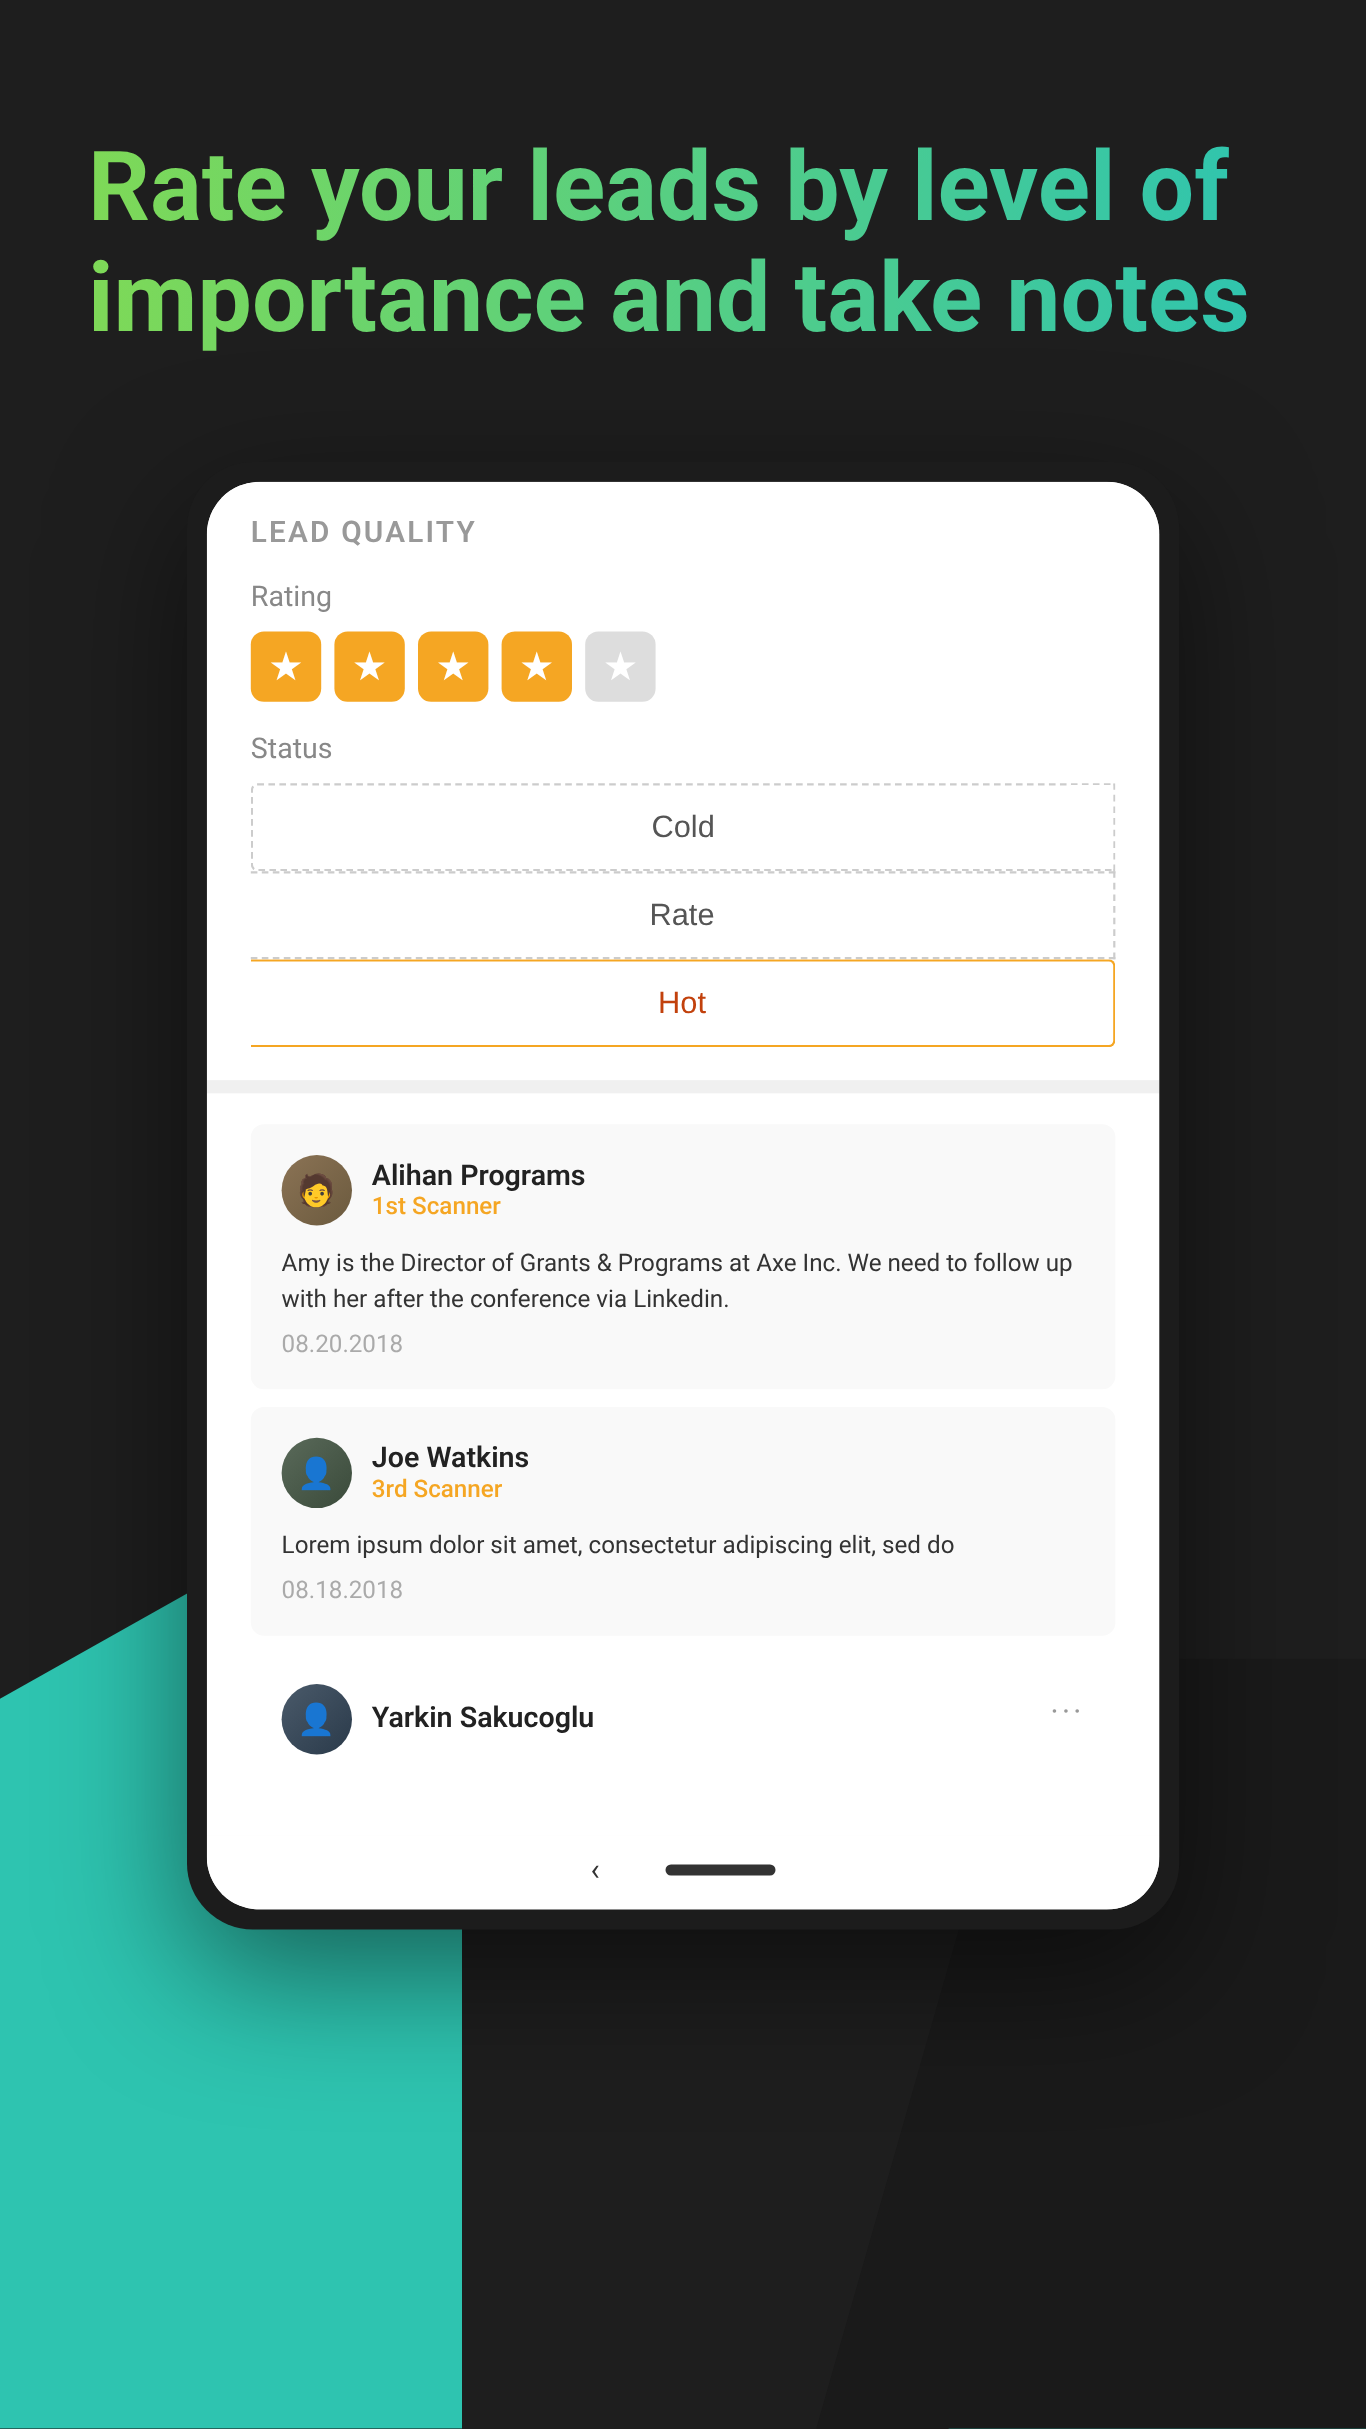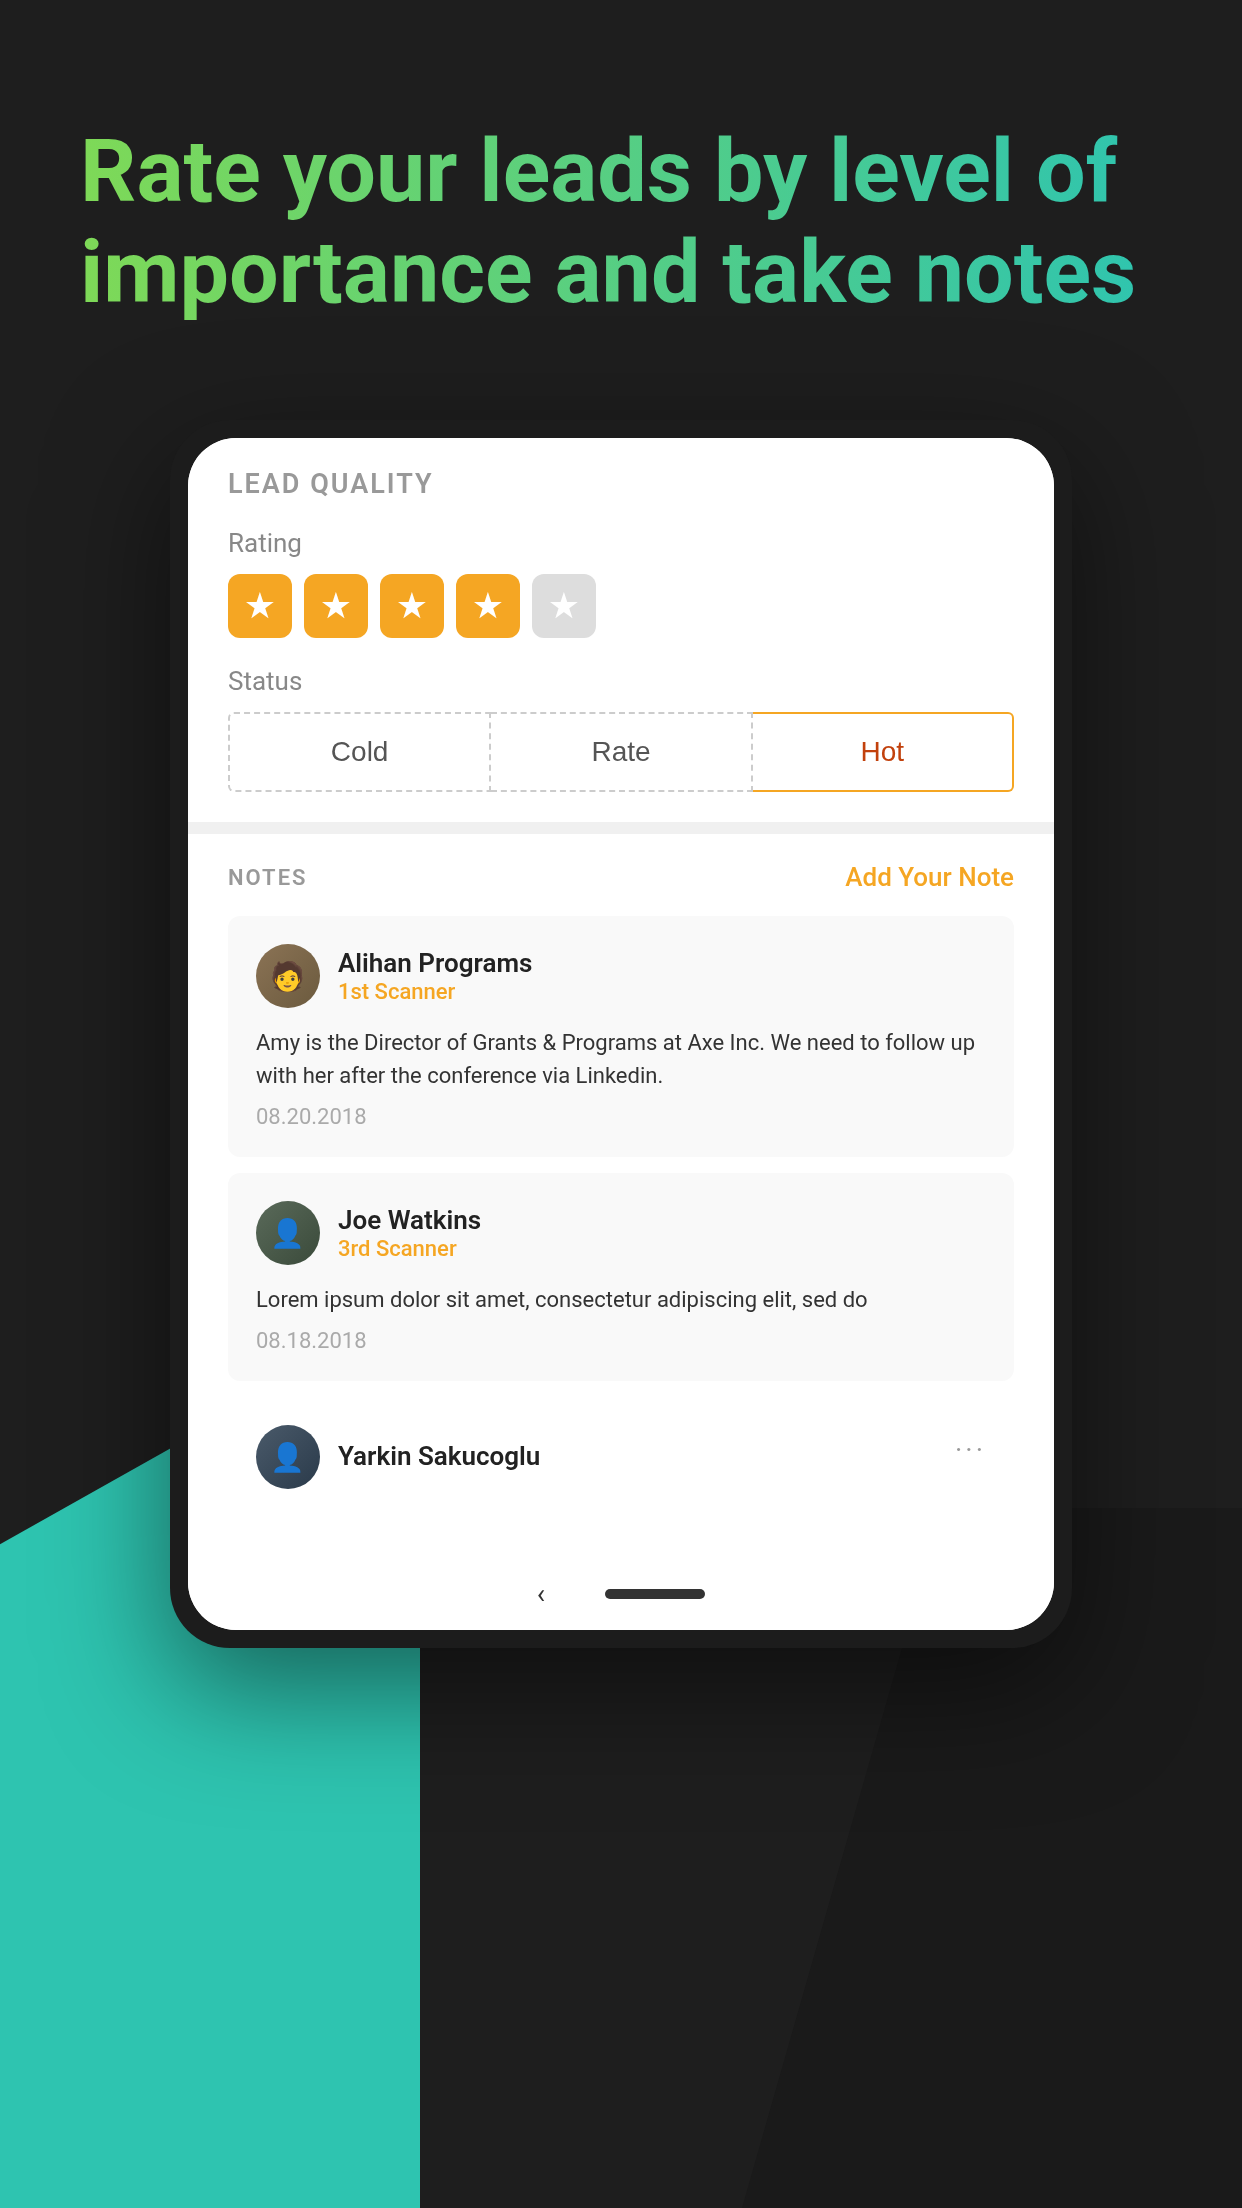--- a/index.html
+++ b/index.html
@@ -146,20 +146,21 @@
     .status-label {
       font-size: 26px;
       color: #888888;
       margin-bottom: 16px;
       font-weight: 400;
     }
 
     .status-row {
       display: flex;
       gap: 0;
+      flex-direction: column;
     }
 
     .status-btn {
       flex: 1;
       padding: 22px 0;
       text-align: center;
       font-size: 28px;
       font-weight: 500;
       border-radius: 0;
       cursor: pointer;
@@ -373,24 +374,20 @@
           <div class="status-row">
             <button class="status-btn status-btn-cold">Cold</button>
             <button class="status-btn status-btn-warm">Rate</button>
             <button class="status-btn status-btn-hot">Hot</button>
           </div>
         </div>
 
         <div class="divider"></div>
 
         <div class="notes-section">
-          <div class="notes-header">
-            <span class="notes-label">NOTES</span>
-            <span class="add-note-btn">Add Your Note</span>
-          </div>
 
           <div class="note-card">
             <div class="note-author-row">
               <div class="avatar avatar-1">
                 <span>🧑</span>
               </div>
               <div>
                 <div class="author-name">Alihan Programs</div>
                 <div class="author-role">1st Scanner</div>
               </div>

